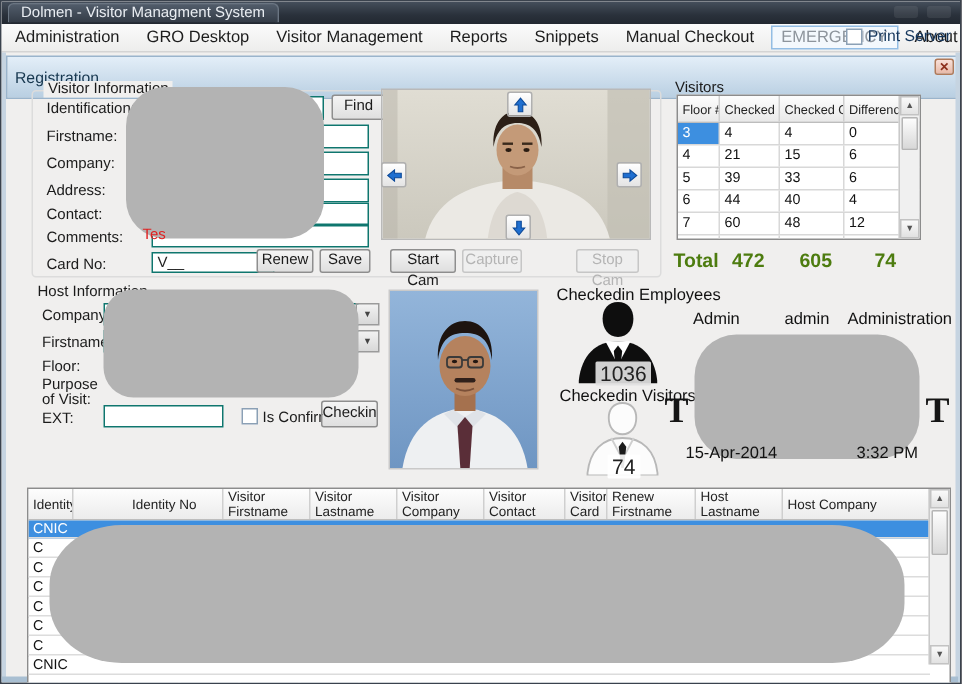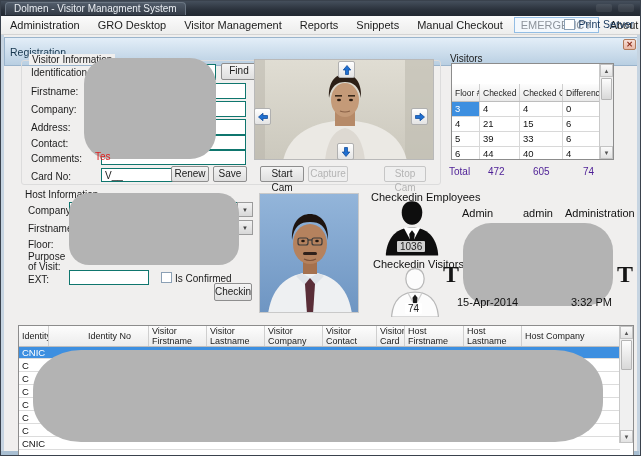--- a/index.html
+++ b/index.html
@@ -52,50 +52,50 @@
   .btn.disabled { color:#b4b4b4; border-color:#c6c6c6; background:#efefef; }
   .ddl-btn { position:absolute; width:16px; height:15px; background:linear-gradient(#f2f2f2,#d8d8d8);
     border:1px solid #9b9b9b; font-size:6px; color:#444; text-align:center; line-height:14px; }
   .groupbox { position:absolute; border:1px solid #dcdcdc; border-radius:3px; }
   .redact { position:absolute; background:#b3b3b3; z-index:30; }
 
   
   .vt { position:absolute; left:450px; top:62px; width:163px; height:97px;
     background:#fff; border:1px solid #8c8c8c; overflow:hidden; }
   .vt-head { display:flex; height:18px; background:linear-gradient(#fdfdfd,#e9e9e9);
-    border-bottom:1px solid #bdbdbd;margin-top:20px; }
+    border-bottom:1px solid #bdbdbd; }
   .vt-head div { font-size:8.5px; color:#222; padding:4px 2px 0 3px; border-right:1px solid #cfcfcf;
     white-space:nowrap; overflow:hidden; }
   .vt-row { display:flex; height:15px; border-bottom:1px solid #d8d8d8; }
   .vt-row div { font-size:9.5px; color:#111; padding:1px 0 0 3px; border-right:1px solid #d8d8d8;
     white-space:nowrap; overflow:hidden; }
   .vt-row div.sel { background:#3d8fe0; color:#fff; }
   .c0{width:28px;} .c1{width:40px;} .c2{width:43px;} .c3{width:38px;}
   .vscroll { position:absolute; top:0; right:0; width:14px; height:100%;
     background:#f0f0f0; border-left:1px solid #c9c9c9; font-size:6px; color:#555; }
   .vscroll .arr { height:13px; text-align:center; line-height:13px;
     background:linear-gradient(#fafafa,#e2e2e2); border:1px solid #c3c3c3; }
   .vscroll .arr.dn { position:absolute; bottom:0; left:0; right:0; }
   .vscroll .thumb { position:absolute; top:14px; left:1px; right:1px; height:22px;
     background:linear-gradient(#fdfdfd,#d8d8d8); border:1px solid #b5b5b5; border-radius:1px; }
-  .total-row { position:absolute; font-size:10px; font-weight:normal; color:#4c1d95; }
+  .total-row { position:absolute; font-size:13px; font-weight:bold; color:#4d7c0f; }
 
   
   .cam { position:absolute; left:253px; top:58px; width:180px; height:101px;
     border:1px solid #b9b9b9; overflow:hidden; }
   .arrow-btn { position:absolute; width:17px; height:17px; z-index:20;
     background:linear-gradient(#ffffff,#e4e4e4); border:1px solid #b0b0b0; border-radius:2px;
     display:flex; align-items:center; justify-content:center; }
   .hostphoto { position:absolute; left:258px; top:192px; width:100px; height:120px;
     border:1px solid #c9c9c9; overflow:hidden; }
 
   
   .stat-lbl { position:absolute; font-size:11px; color:#111; }
   .suit { position:absolute; }
-  .suit-count { position:absolute; font-size:10px; color:#222; background:rgba(225,225,225,0.92);
+  .suit-count { position:absolute; font-size:14px; color:#222; background:rgba(225,225,225,0.92);
     padding:0 3px; border-radius:1px; }
   .big-t { position:absolute; font-family:"Liberation Serif", serif; font-size:24px;
     font-weight:bold; color:#151515; }
 
   
   .ct { position:absolute; left:17px; top:324px; width:616px; height:148px;
     background:#fff; border:1px solid #8c8c8c; overflow:hidden; }
   .ct-head { display:flex; height:21px; background:linear-gradient(#fdfdfd,#ececec);
     border-bottom:1px solid #bdbdbd; width:601px; }
   .ct-head div { font-size:9px; line-height:1.1; color:#222; padding:2px 2px 0 3px;
@@ -294,21 +294,21 @@
   <div class="lbl" style="left:27px;top:222px;">Firstname:</div>
   <div class="inp" style="left:68px;top:219px;width:170px;height:15px;"></div>
   <div class="ddl-btn" style="left:236px;top:219px;">▼</div>
   <div class="lbl" style="left:27px;top:238px;">Floor:</div>
   <div class="lbl" style="left:27px;top:250px;">Purpose</div>
   <div class="lbl" style="left:27px;top:260px;">of Visit:</div>
   <div class="lbl" style="left:27px;top:273px;">EXT:</div>
   <div class="inp" style="left:68px;top:269px;width:80px;height:15px;"></div>
   <span class="cb" style="position:absolute;left:160px;top:271px;"></span>
   <div class="lbl" style="left:174px;top:272px;">Is Confirmed</div>
-  <div class="btn" style="left:213px;top:282px;width:38px;height:18px;line-height:16px;">Checkin</div>
+  <div class="btn" style="left:213px;top:266px;width:38px;height:18px;line-height:16px;">Checkin</div>
   <div class="redact" style="left:68px;top:192px;width:170px;height:72px;border-radius:20px;"></div>
 
   <div class="hostphoto">
     <svg width="100" height="120" viewBox="0 0 100 120">
       <defs>
         <linearGradient id="bluebg" x1="0" y1="0" x2="0" y2="1">
           <stop offset="0" stop-color="#93b5da"></stop>
             <stop offset="1" stop-color="#6e95c2"></stop>
         </linearGradient>
       </defs>
@@ -364,21 +364,21 @@
   <div class="sec-lbl" style="left:20px;top:314px;margin-top:20px;">Check Ins</div>
   <div class="ct">
     <div class="ct-head">
       <div class="k0">Identity</div>
       <div class="k1">Identity No</div>
       <div class="k2">Visitor Firstname</div>
       <div class="k3">Visitor Lastname</div>
       <div class="k4">Visitor Company</div>
       <div class="k5">Visitor Contact</div>
       <div class="k6">Visitor Card</div>
-      <div class="k7">Host Firstname</div>
+      <div class="k7">Renew Firstname</div>
       <div class="k8">Host Lastname</div>
       <div class="k9">Host Company</div>
     </div>
     <div class="ct-row sel" style="top:21px;">
       <span class="id" style="z-index:31;">CNIC</span>
     </div>
     <div class="ct-row" style="top:34px;">
       <span class="id">C</span>
     </div>
     <div class="ct-row" style="top:47px;">

